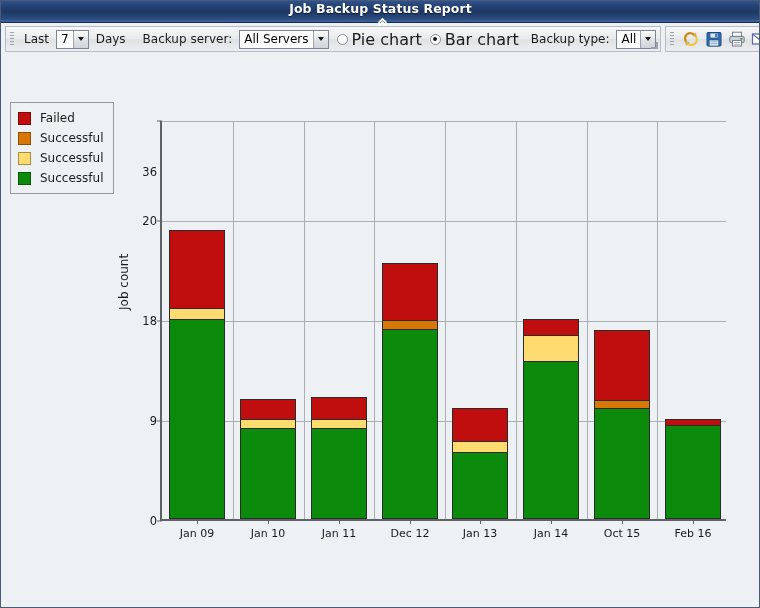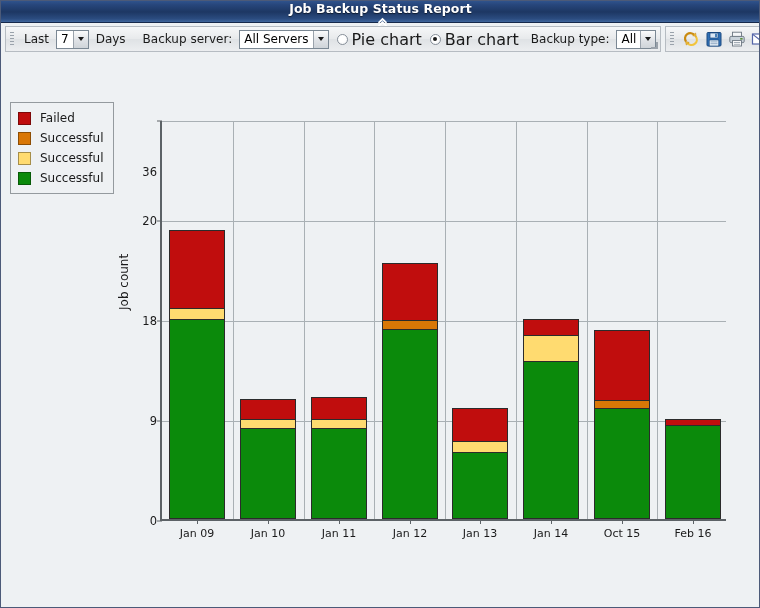--- a/index.html
+++ b/index.html
@@ -433,21 +433,21 @@
         </div>
         <div class="xtick-mark" style="left: 177px;"></div>
         <div class="xtick-label" style="left: 177px;">Jan 11</div>
         <div class="gridline-v" style="left: 212px;"></div>
         <div class="bar" style="left: 220px; width: 56px;">
           <div class="seg" style="height: 190px; background: rgb(11, 138, 11);"></div>
           <div class="seg" style="height: 8.88889px; background: rgb(217, 119, 6);"></div>
           <div class="seg" style="height: 56.6667px; background: rgb(192, 13, 13);"></div>
         </div>
         <div class="xtick-mark" style="left: 248px;"></div>
-        <div class="xtick-label" style="left: 248px;">Jan 12</div>
+        <div class="xtick-label" style="left: 248px;">Dec 12</div>
         <div class="gridline-v" style="left: 283px;"></div>
         <div class="bar" style="left: 290px; width: 56px;">
           <div class="seg" style="height: 66.6667px; background: rgb(11, 138, 11);"></div>
           <div class="seg" style="height: 11.1111px; background: rgb(255, 219, 112);"></div>
           <div class="seg" style="height: 33.3333px; background: rgb(192, 13, 13);"></div>
         </div>
         <div class="xtick-mark" style="left: 318px;"></div>
         <div class="xtick-label" style="left: 318px;">Jan 13</div>
         <div class="gridline-v" style="left: 354px;"></div>
         <div class="bar" style="left: 361px; width: 56px;">

